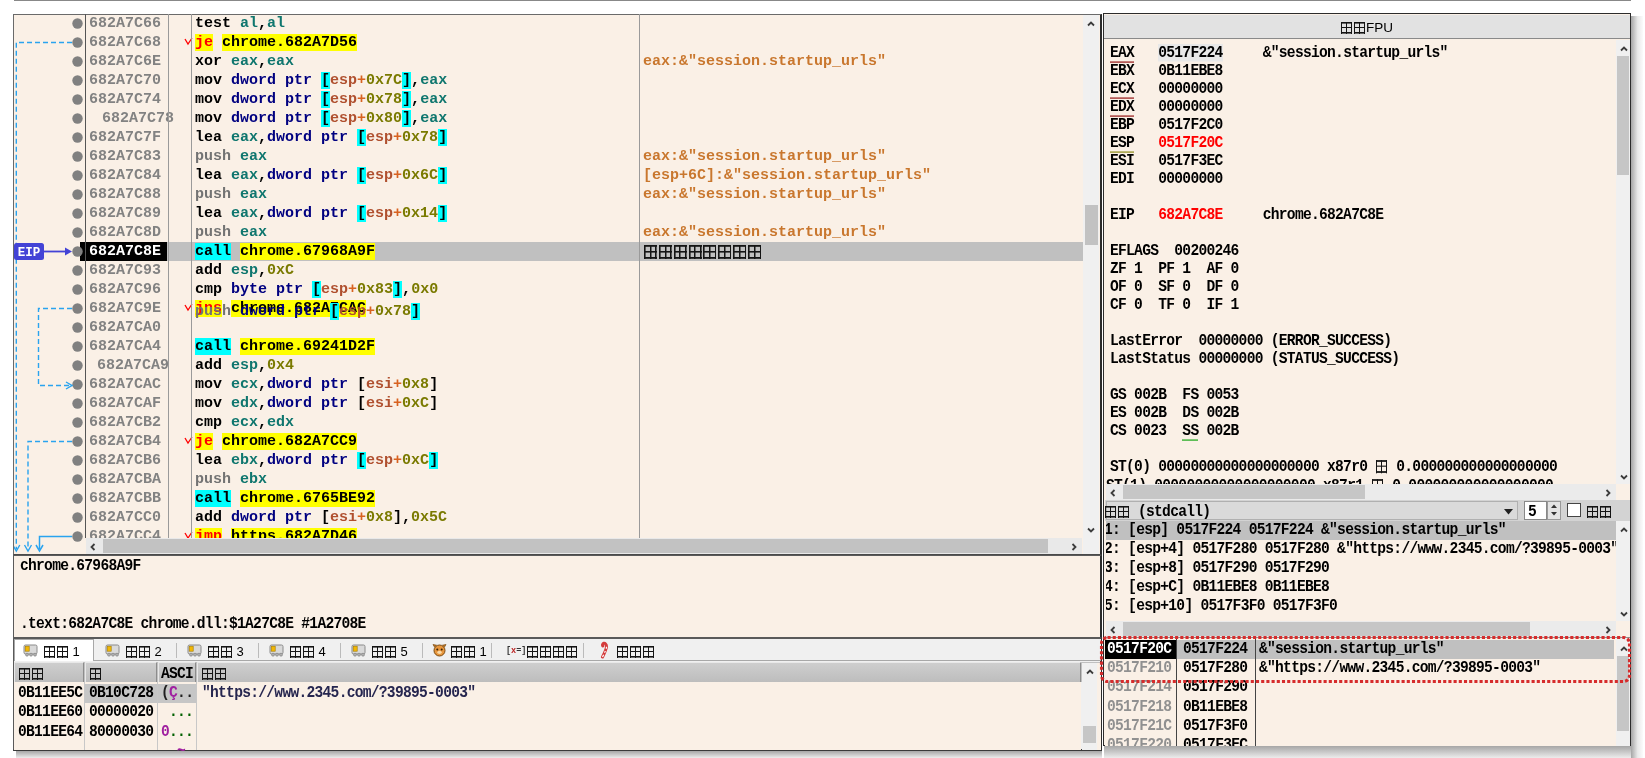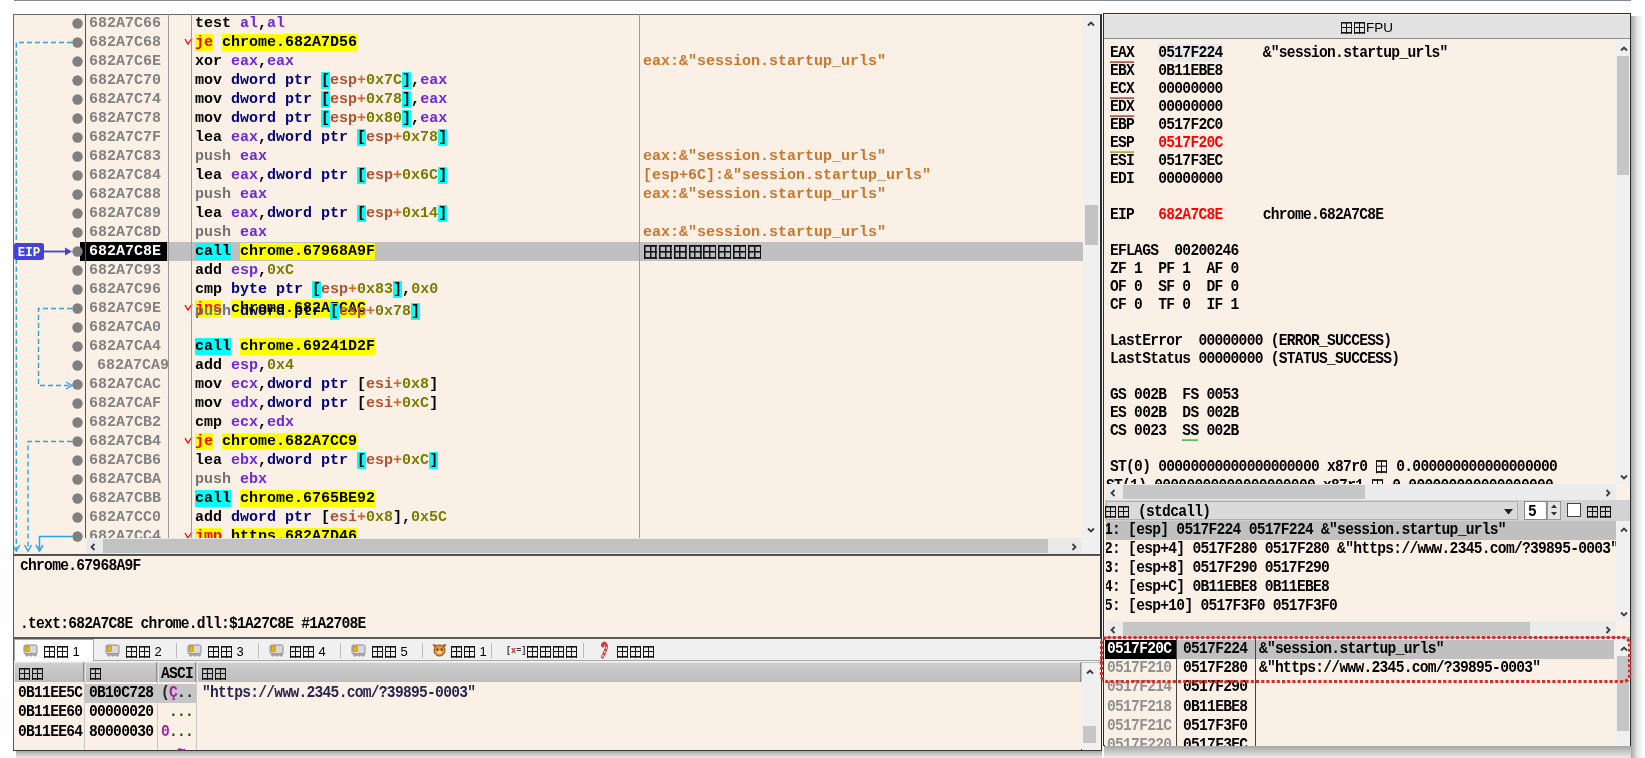--- a/index.html
+++ b/index.html
@@ -1,18 +1,18 @@
 <!DOCTYPE html>
 <html><head><meta charset="utf-8"><style>
 *{margin:0;padding:0;box-sizing:border-box}
 html,body{width:1645px;height:758px;background:#fff;overflow:hidden;position:relative}
 .a{position:absolute}
 .m15{font:700 15px/19px "Liberation Mono",monospace;white-space:pre;color:#000}
 .m13{font:700 14.6px/19px "Liberation Mono",monospace;letter-spacing:-0.72px;white-space:pre;color:#000;transform:scaleY(1.1);transform-origin:0 62%;display:inline-block}
-.gy{color:#828282}.gn{color:#6d28d9}.nv{color:#000080}.bu{color:#737373}
+.gy{color:#828282}.gn{color:#0f766e}.nv{color:#000080}.bu{color:#737373}
 .rd{color:#ff0000}.ol{color:#7a7a00}.sn{color:#b0502f}.pl{color:#d86220}
 .og{color:#c9772e}
 .yy{background:#ffff00}.cc{background:#00ffff}
 .h{display:inline-block;background-image:linear-gradient(#141414,#141414),linear-gradient(#141414,#141414),linear-gradient(#141414,#141414),linear-gradient(#141414,#141414),linear-gradient(#141414,#141414),linear-gradient(#141414,#141414);background-repeat:no-repeat}
 .h15{width:13.1px;height:13.6px;margin:0 .9px;vertical-align:-1.8px;background-size:100% 1.8px,100% 1.6px,100% 1.8px,1.6px 100%,1.5px 100%,1.6px 100%;background-position:0 0,0 50%,0 100%,0 0,50% 0,100% 0}
 .h13{width:11.4px;height:12px;margin:0 .8px;vertical-align:-1.6px;background-size:100% 1.6px,100% 1.4px,100% 1.6px,1.4px 100%,1.3px 100%,1.4px 100%;background-position:0 0,0 50%,0 100%,0 0,50% 0,100% 0}
 </style></head><body>
 <div class="a" style="left:14px;top:0;width:1617px;height:1px;background:#888"></div>
 <div class="a" style="left:13px;top:14px;width:1089px;height:541px;background:#faf0e6;border:1px solid #6a6a6a;border-right:2px solid #2c2c2c;border-bottom:1px solid #4a4a4a"></div>
 <div class="a" style="left:13px;top:555px;width:1089px;height:83px;background:#faf0e6;border:1px solid #5a5a5a;border-right:2px solid #2c2c2c"></div>
@@ -29,21 +29,21 @@
       <path d="M1 2 L4 7 L8 1" stroke="#ff0000" stroke-width="1.3" fill="none"></path>
     </svg>
 <div class="a m15" style="left:181px;top:19px"><span class="rd yy">je</span> <span class="yy">chrome.682A7D56</span></div>
 <div class="a m15 gy" style="left:75px;top:38px">682A7C6E</div>
 <div class="a m15" style="left:181px;top:38px">xor <span class="gn">eax</span>,<span class="gn">eax</span></div>
 <div class="a m15 og" style="left:629px;top:38px">eax:&amp;"session.startup_urls"</div>
 <div class="a m15 gy" style="left:75px;top:57px">682A7C70</div>
 <div class="a m15" style="left:181px;top:57px">mov <span class="nv">dword ptr </span><span class="cc">[</span><span class="sn">esp</span><span class="pl">+</span><span class="ol">0x7C</span><span class="cc">]</span>,<span class="gn">eax</span></div>
 <div class="a m15 gy" style="left:75px;top:76px">682A7C74</div>
 <div class="a m15" style="left:181px;top:76px">mov <span class="nv">dword ptr </span><span class="cc">[</span><span class="sn">esp</span><span class="pl">+</span><span class="ol">0x78</span><span class="cc">]</span>,<span class="gn">eax</span></div>
-<div class="a m15 gy" style="left:75px;top:95px">682A7C78</div>
+<div class="a m15 gy" style="left:88px;top:95px">682A7C78</div>
 <div class="a m15" style="left:181px;top:95px">mov <span class="nv">dword ptr </span><span class="cc">[</span><span class="sn">esp</span><span class="pl">+</span><span class="ol">0x80</span><span class="cc">]</span>,<span class="gn">eax</span></div>
 <div class="a m15 gy" style="left:75px;top:114px">682A7C7F</div>
 <div class="a m15" style="left:181px;top:114px">lea <span class="gn">eax</span>,<span class="nv">dword ptr </span><span class="cc">[</span><span class="sn">esp</span><span class="pl">+</span><span class="ol">0x78</span><span class="cc">]</span></div>
 <div class="a m15 gy" style="left:75px;top:133px">682A7C83</div>
 <div class="a m15" style="left:181px;top:133px"><span class="bu">push</span> <span class="gn">eax</span></div>
 <div class="a m15 og" style="left:629px;top:133px">eax:&amp;"session.startup_urls"</div>
 <div class="a m15 gy" style="left:75px;top:152px">682A7C84</div>
 <div class="a m15" style="left:181px;top:152px">lea <span class="gn">eax</span>,<span class="nv">dword ptr </span><span class="cc">[</span><span class="sn">esp</span><span class="pl">+</span><span class="ol">0x6C</span><span class="cc">]</span></div>
 <div class="a m15 og" style="left:629px;top:152px">[esp+6C]:&amp;"session.startup_urls"</div>
 <div class="a m15 gy" style="left:75px;top:171px">682A7C88</div>

